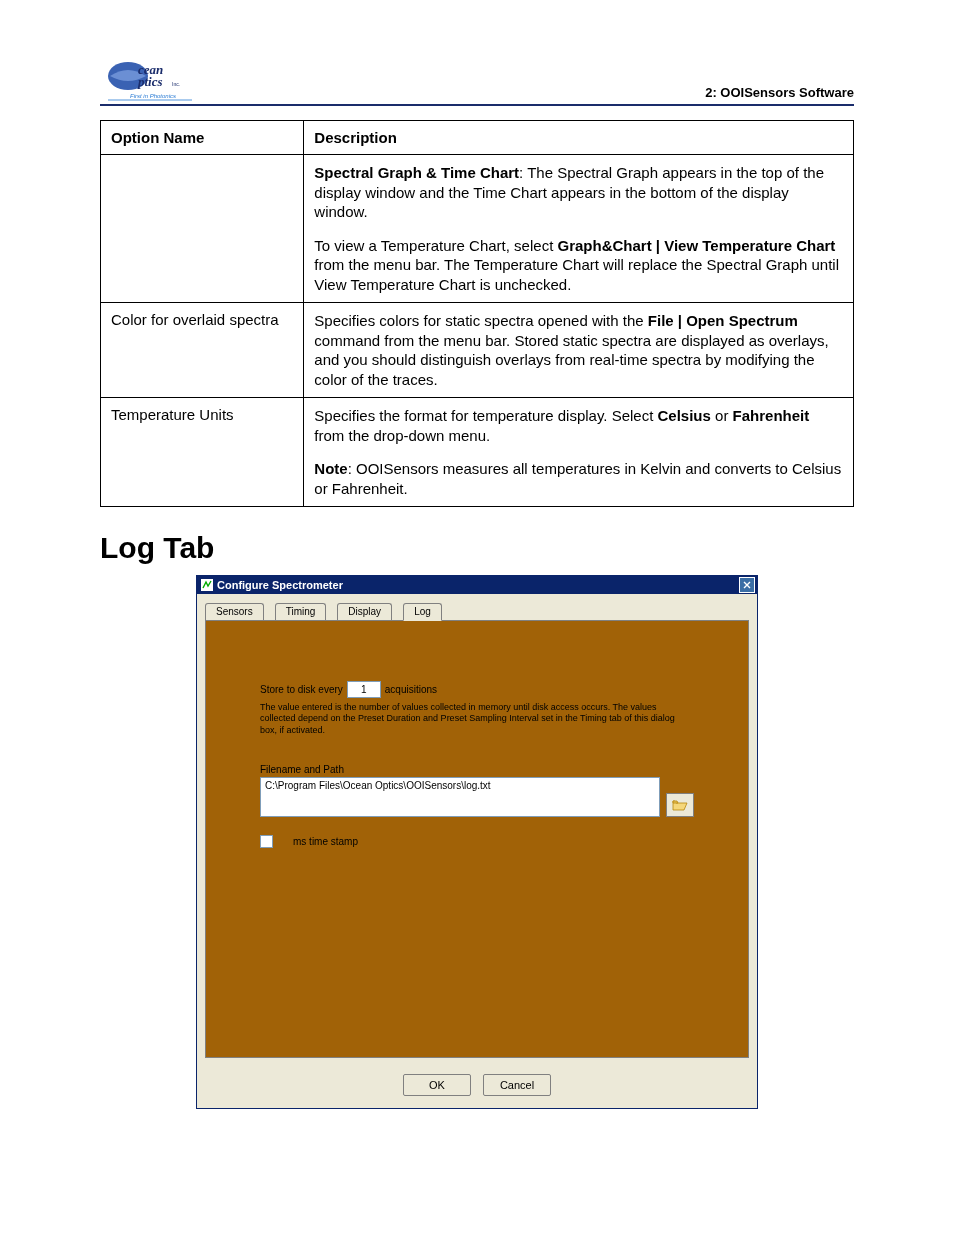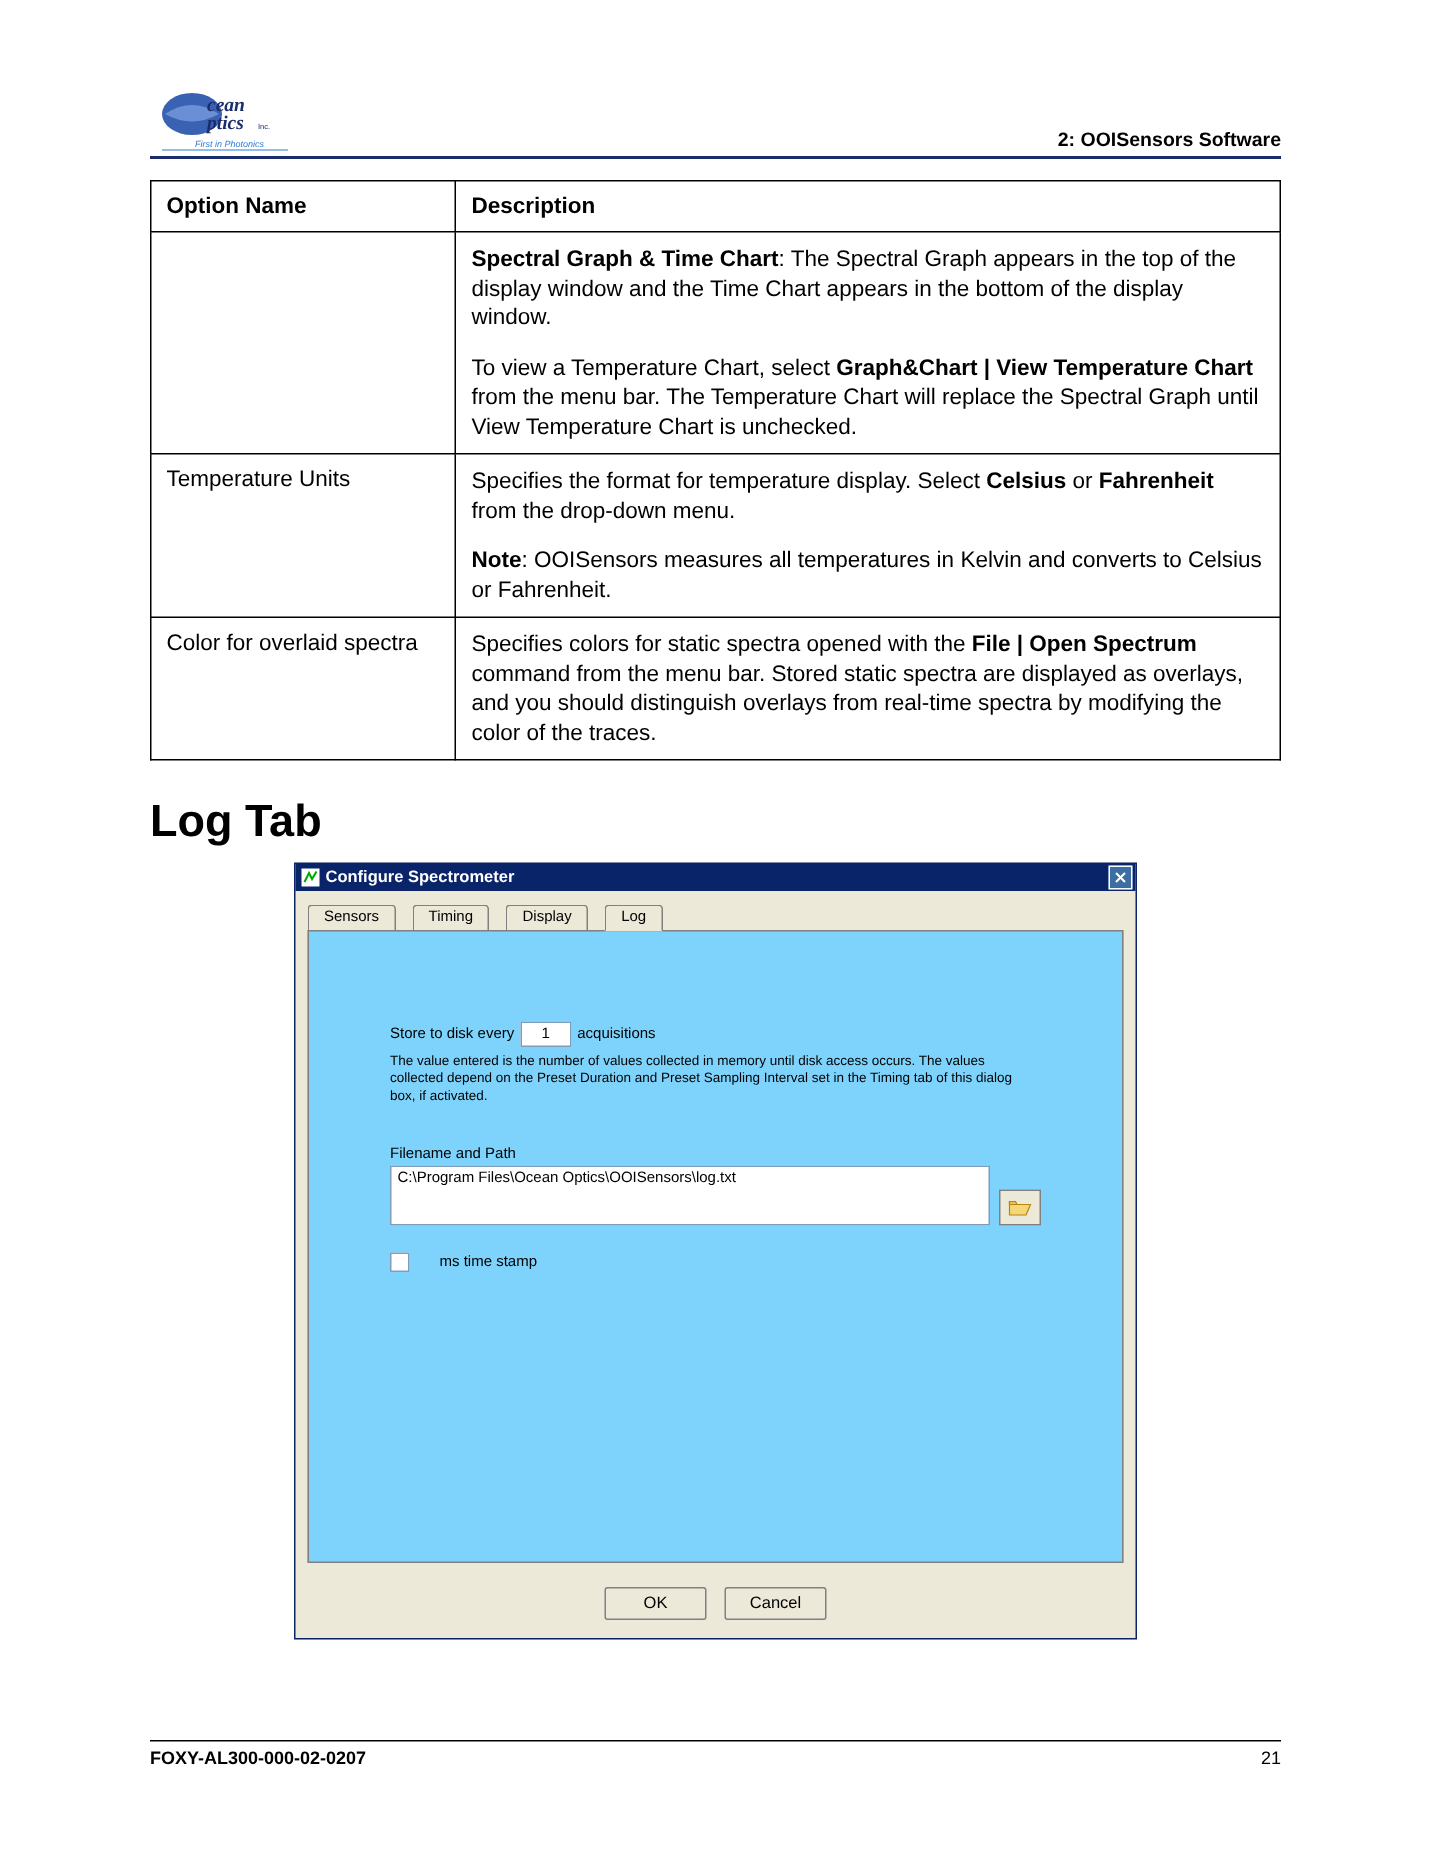--- a/index.html
+++ b/index.html
@@ -125,23 +125,23 @@
   }
   .tab.active {
     background: #ece9d8;
     border-bottom: 1px solid #ece9d8;
     top: 1px;
     z-index: 2;
   }
   .tabpanel {
     border: 1px solid #808080;
     margin: 0 8px 8px 8px;
-    padding: 60px 54px 40px 54px;
+    padding: 60px 54px 56px 54px;
     min-height: 320px;
-    background: #7dd3fc;
+    background: #a16207;
     position: relative;
   }
   .row1 {
     display: flex;
     align-items: center;
     gap: 4px;
     font-size: 10px;
   }
   .numbox {
     width: 32px;
@@ -256,30 +256,30 @@
     </thead>
     <tbody id="opt-body">
         <tr>
           <td class="optname"></td>
           <td class="desc">
             <p><b>Spectral Graph &amp; Time Chart</b>: The Spectral Graph appears in the top of the display window and the Time Chart appears in the bottom of the display window.</p>
             <p>To view a Temperature Chart, select <b>Graph&amp;Chart | View Temperature Chart</b> from the menu bar. The Temperature Chart will replace the Spectral Graph until View Temperature Chart is unchecked.</p>
           </td>
         </tr>
         <tr>
+          <td class="optname">Color for overlaid spectra</td>
+          <td class="desc">
+            <p>Specifies colors for static spectra opened with the <b>File | Open Spectrum</b> command from the menu bar. Stored static spectra are displayed as overlays, and you should distinguish overlays from real-time spectra by modifying the color of the traces.</p>
+          </td>
+        </tr>
+        <tr>
           <td class="optname">Temperature Units</td>
           <td class="desc">
             <p>Specifies the format for temperature display. Select <b>Celsius</b> or <b>Fahrenheit</b> from the drop-down menu.</p>
             <p><b>Note</b>: OOISensors measures all temperatures in Kelvin and converts to Celsius or Fahrenheit.</p>
-          </td>
-        </tr>
-        <tr>
-          <td class="optname">Color for overlaid spectra</td>
-          <td class="desc">
-            <p>Specifies colors for static spectra opened with the <b>File | Open Spectrum</b> command from the menu bar. Stored static spectra are displayed as overlays, and you should distinguish overlays from real-time spectra by modifying the color of the traces.</p>
           </td>
         </tr>
       </tbody>
   </table>
 
   <h2 class="logtab">Log Tab</h2>
 
 
   <div class="shot">
     <div class="titlebar">
@@ -328,18 +328,14 @@
         <span>ms time stamp</span>
       </div>
     </div>
 
     <div class="dlgbtns">
       <div class="winbtn">OK</div>
       <div class="winbtn">Cancel</div>
     </div>
   </div>
 
-  <div class="ftr">
-    <span class="docid">FOXY-AL300-000-02-0207</span>
-    <span>21</span>
-  </div>
 
 </div>
 
 </body></html>

